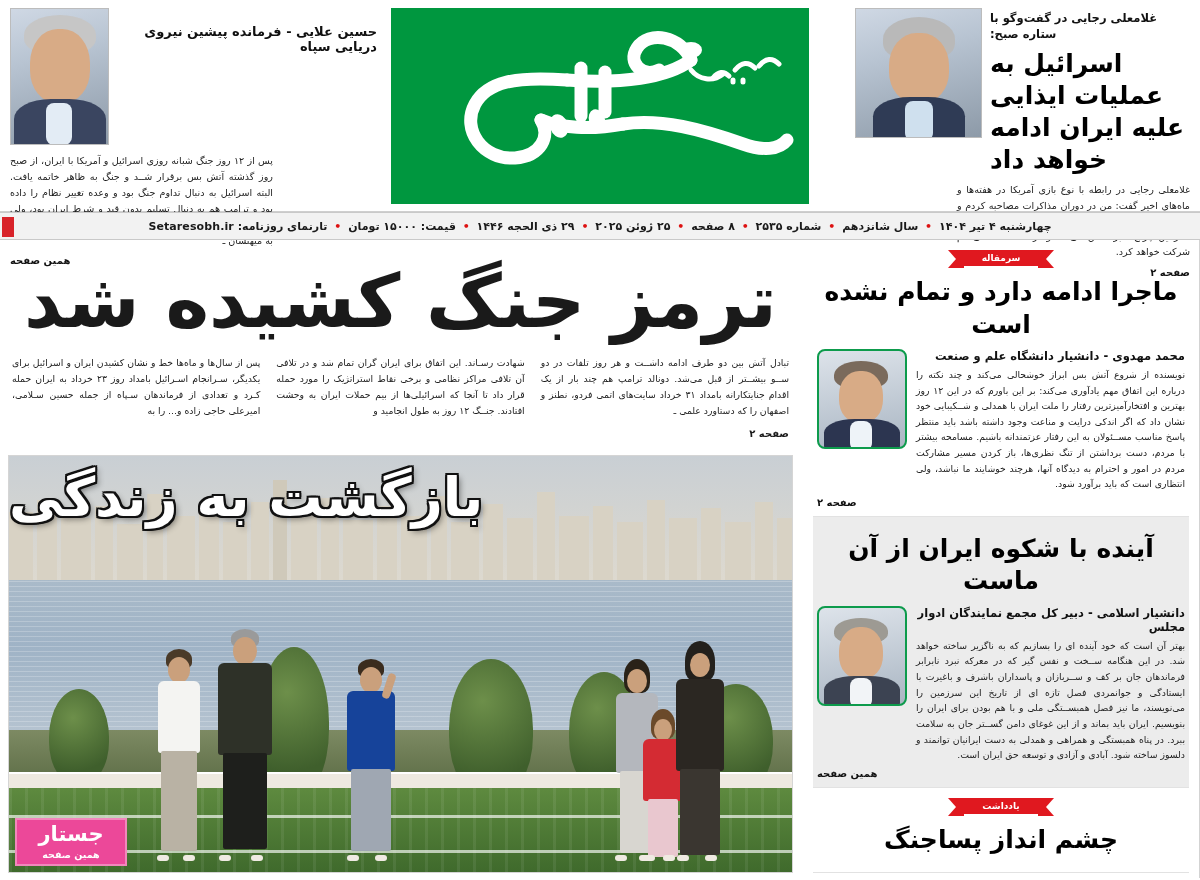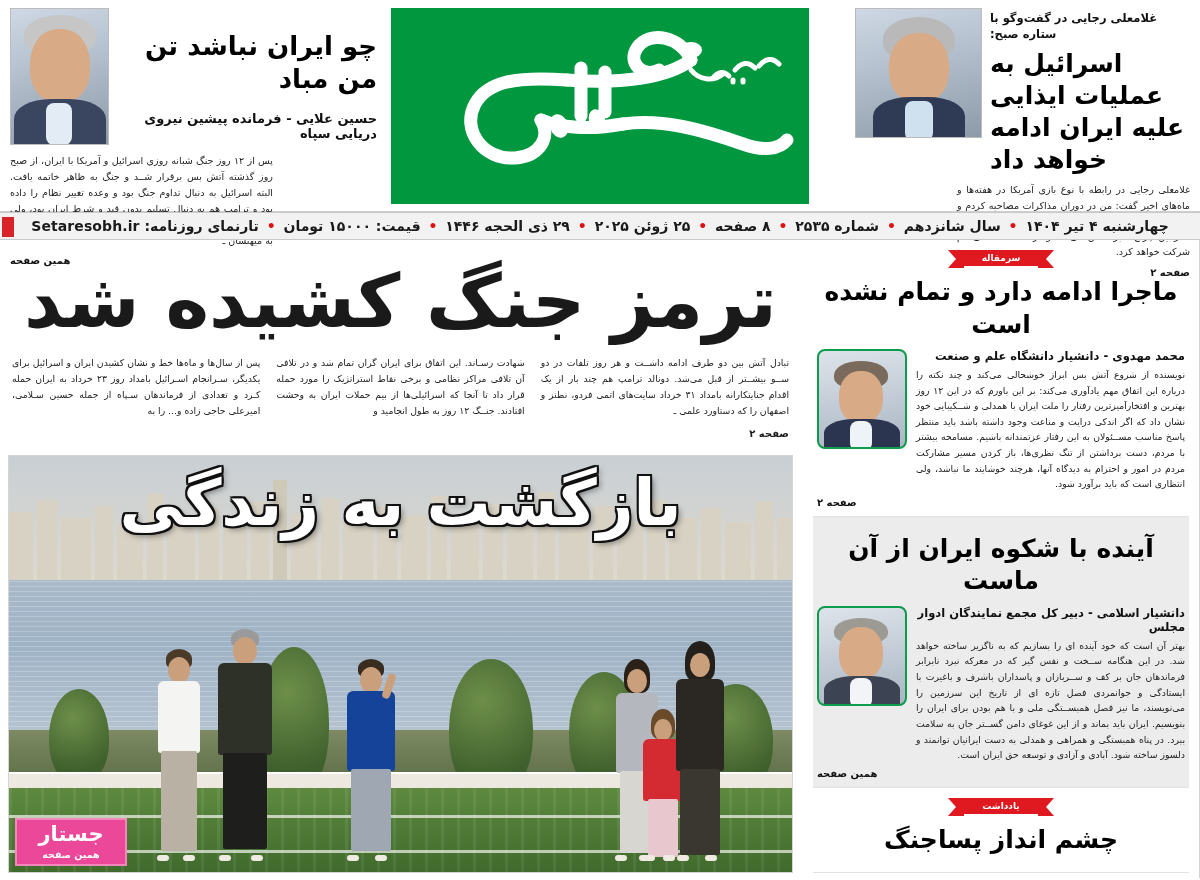--- a/index.html
+++ b/index.html
@@ -193,21 +193,21 @@
     box-sizing: border-box;
     background: #f2f2f2;
     border-top: 1px solid #c9c9c9;
     border-bottom: 1px solid #c9c9c9;
     display: flex;
     align-items: center;
     justify-content: center;
     position: relative;
   }
   .datebar-text {
-    font-size: 14px;
+    font-size: 11px;
     color: #1a1a1a;
     letter-spacing: 0.1px;
     white-space: nowrap;
     font-weight: 600;
   }
   .datebar-text .sep { color: #d11; padding: 0 3px; font-weight: bold; }
   .datebar-tab {
     position: absolute;
     left: 2px;
     top: 4px;
@@ -270,22 +270,22 @@
     position: relative;
     overflow: hidden;
     border: 1px solid #d5d5d5;
     box-sizing: border-box;
   }
   .photo-overlay-title {
     position: absolute;
     top: 10px;
     left: 0;
     right: 0;
-    text-align: center;
-    font-size: 64px;
+    text-align: left;
+    font-size: 54px;
     font-weight: bold;
     color: #ffffff;
     letter-spacing: -1px;
     z-index: 6;
     text-shadow:
        2px 0 0 #111, -2px 0 0 #111, 0 2px 0 #111, 0 -2px 0 #111,
        2px 2px 0 #111, -2px 2px 0 #111, 2px -2px 0 #111, -2px -2px 0 #111,
        3px 3px 6px rgba(0,0,0,.45);
     pointer-events: none;
   }
@@ -468,21 +468,20 @@
       <div class="tl-top-row">
         <div class="portrait-top tl">
           <div class="face" style="top:6px;width:92px;height:130px;">
             <div class="hair" style="left:10px;top:0;width:72px;height:40px;background:#c6c6c6;"></div>
             <div class="skin" style="left:16px;top:14px;width:60px;height:74px;"></div>
             <div class="body" style="left:0px;top:84px;width:92px;height:50px;background:#3a4560;"></div>
             <div class="shirt" style="left:32px;top:88px;width:26px;height:42px;background:#e3ecf5;"></div>
           </div>
         </div>
         <div class="tl-text-col">
-          <div class="tl-headline">چو ایران نباشد تن من مباد</div>
           <div class="tl-byline">حسین علایی - فرمانده پیشین نیروی دریایی سپاه</div>
         </div>
       </div>
       <div class="tl-body">پس از ۱۲ روز جنگ شبانه روزی اسرائیل و آمریکا با ایران، از صبح روز گذشته آتش بس برقرار شــد و جنگ به ظاهر خاتمه یافت. البته اسرائیل به دنبال تداوم جنگ بود و وعده تغییر نظام را داده بود و ترامپ هم به دنبال تسلیم بدون قید و شرط ایران بود، ولی آنها پس از ۱۲ روز جنگ متوجه شدند که مردم ایران در برابر تجاوز به میهنشان ـ</div>
       <div class="tl-ref">همین صفحه</div>
     </div>
   </div>
 
   <div class="datebar">
     <div class="datebar-tab"></div>

